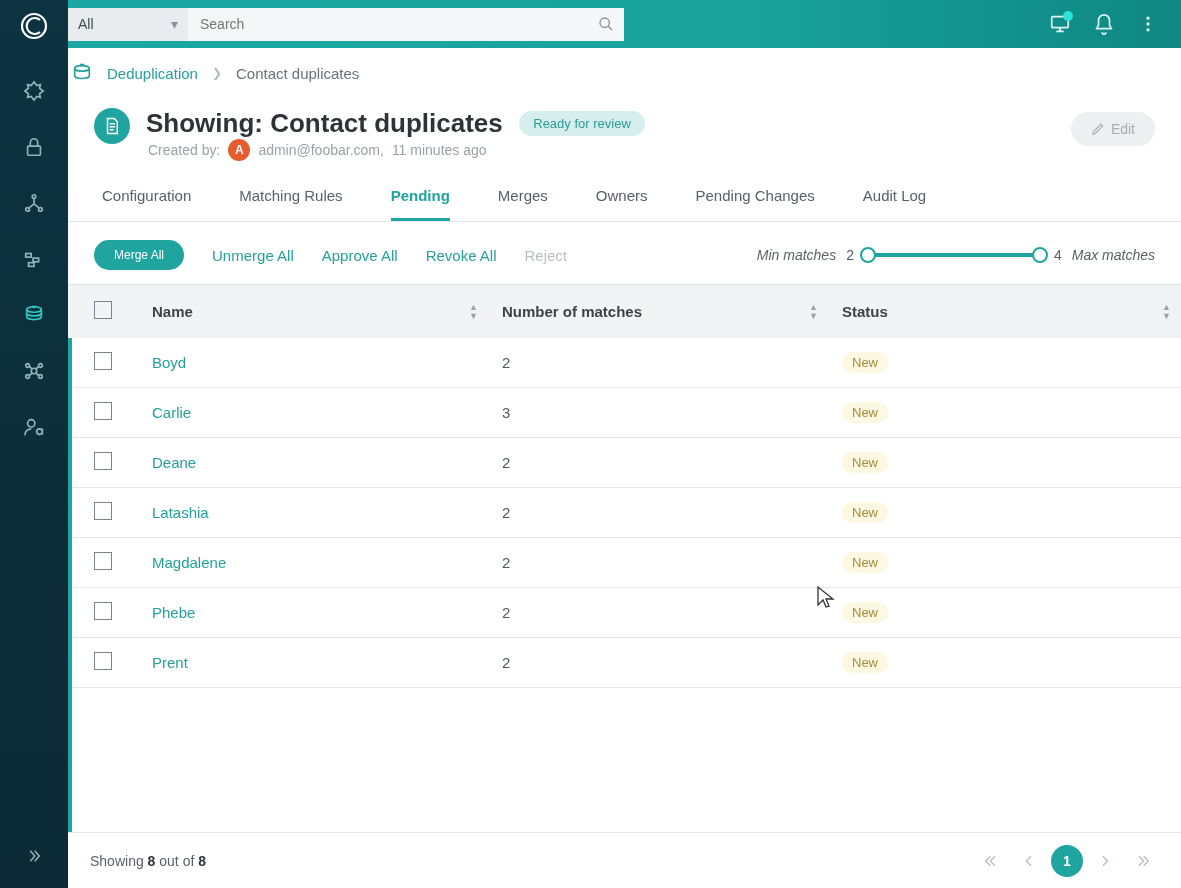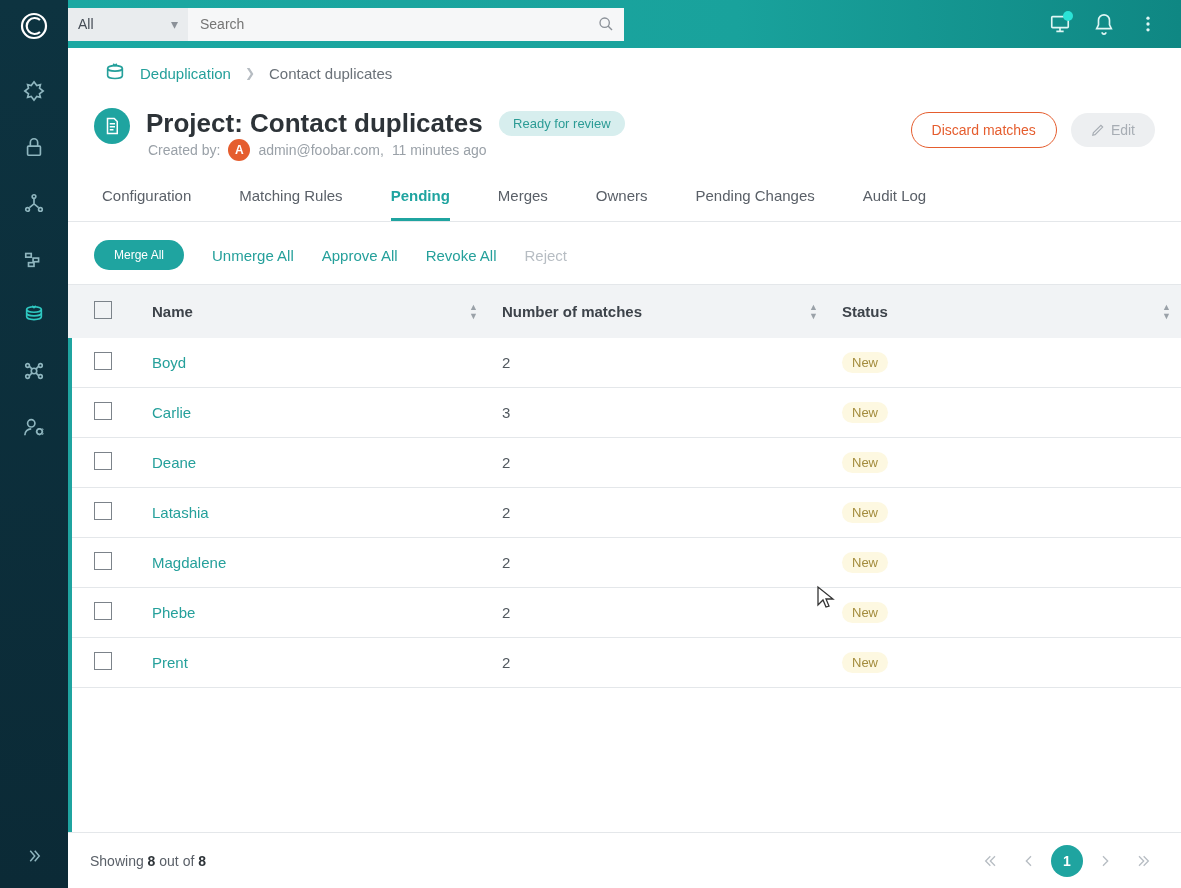--- a/index.html
+++ b/index.html
@@ -40,21 +40,21 @@
   .searchwrap{display:flex;align-items:stretch;height:33px;background:#ffffff22;}
   .search-scope{width:120px;background:#e9ecee;color:#454c55;display:flex;align-items:center;padding:0 10px;font-size:14px;gap:8px;justify-content:space-between;}
   .search-scope .chev{color:#8b9198;}
   .search-input{width:400px;background:#f6f7f8;border:none;outline:none;padding:0 12px;font-size:14px;color:#6a7178;}
   .search-btn{width:36px;background:#f6f7f8;display:flex;align-items:center;justify-content:center;color:#8b9198;}
   .topbar-spacer{flex:1;}
   .topbar-icon{width:30px;height:30px;display:flex;align-items:center;justify-content:center;color:#dff6f4;cursor:pointer;position:relative;}
   .dotbadge{position:absolute;top:2px;right:2px;width:10px;height:10px;border-radius:50%;background:#2be3d7;}
 
   
-  .crumbrow{display:flex;align-items:center;gap:14px;padding:14px 20px 8px 36px;font-size:15px;color:var(--muted);}
+  .crumbrow{display:flex;align-items:center;gap:14px;padding:14px 20px 8px 3px;font-size:15px;color:var(--muted);}
   .crumb-icon{width:22px;height:22px;color:var(--link);}
   .crumb a{color:var(--link);text-decoration:none;}
   .crumb-chev{color:#b6bcc2;font-size:12px;}
   .crumb-cur{color:#6a7178;}
 
   
   .titleblock{padding:16px 26px 10px 26px;display:flex;align-items:flex-start;gap:16px;}
   .round-doc{width:36px;height:36px;border-radius:50%;background:var(--teal);display:flex;align-items:center;justify-content:center;color:#fff;flex-shrink:0;}
   .titles{flex:1;}
   h1{font-size:26px;font-weight:700;color:#2d3338;display:inline;}
@@ -227,31 +227,30 @@
     </div>
 
     <div class="titleblock">
       <div class="round-doc">
         <svg width="18" height="18" viewBox="0 0 24 24" fill="none" stroke="#fff" stroke-width="2">
             <path d="M6 2h9l4 4v16H6z"></path>
             <path d="M9 9h7M9 13h7M9 17h5"></path>
           </svg>
       </div>
       <div class="titles">
-        <h1><span>Project: </span><span>Contact duplicates</span></h1>
+        <h1><span>Showing: </span><span>Contact duplicates</span></h1>
         <span class="pill">Ready for review</span>
         <div class="subline">
           <span>Created by:</span>
           <span class="avatar">A</span>
           <span>admin@foobar.com,</span>
           <span>11 minutes ago</span>
         </div>
       </div>
       <div class="title-actions">
-        <button class="btn-outline">Discard matches</button>
         <button class="btn-disabled">
           <svg width="14" height="14" viewBox="0 0 24 24" fill="none" stroke="#a7adb4" stroke-width="2">
               <path d="M3 21l4-1L20 7l-3-3L4 17z"></path>
             </svg>
           <span>Edit</span>
         </button>
       </div>
     </div>
 
     <div class="tabs" id="tabs">
@@ -264,20 +263,30 @@
         <div class="tab">Audit Log</div>
       </div>
 
     <div class="actionsrow">
       <span class="chip">Merge All</span>
       <span class="act-link">Unmerge All</span>
       <span class="act-link">Approve All</span>
       <span class="act-link">Revoke All</span>
       <span class="act-link disabled">Reject</span>
       <div class="actions-spacer"></div>
+      <div class="rangewrap">
+        <span class="lbl">Min matches</span>
+        <span>2</span>
+        <div class="range">
+          <div class="thumb l"></div>
+          <div class="thumb r"></div>
+        </div>
+        <span>4</span>
+        <span class="lbl">Max matches</span>
+      </div>
     </div>
 
     <div class="tablewrap">
       <table>
         <thead>
           <tr>
             <th class="checkcol"><span class="cb"></span></th>
             <th class="namecol"><span>Name</span><span class="sort">
                   <span>▲</span>
                   <span>▼</span>

